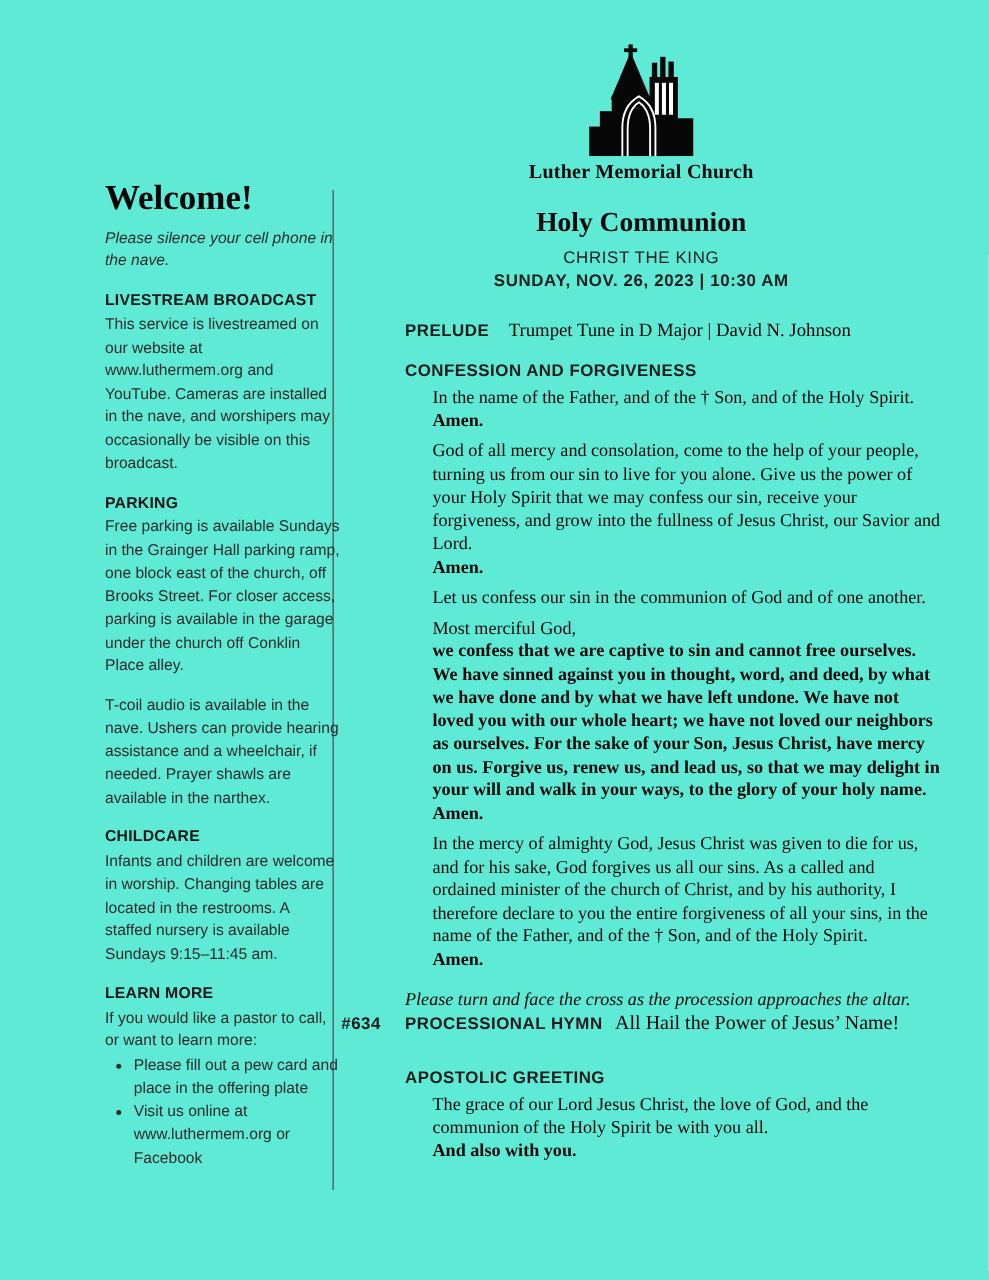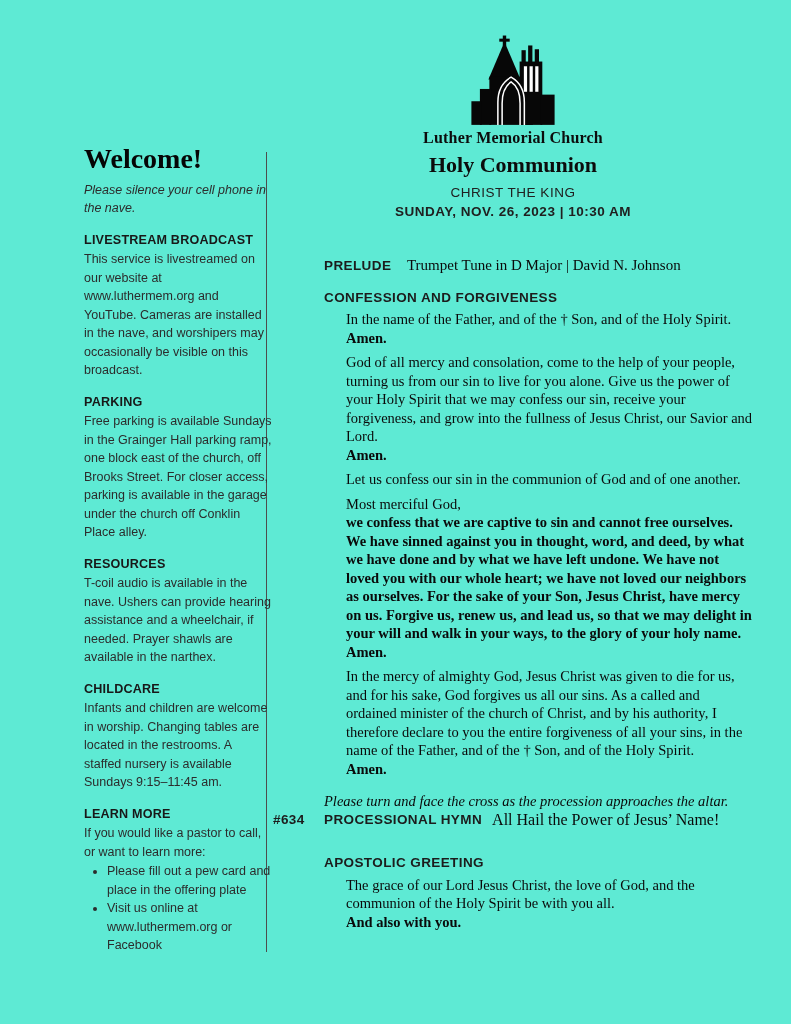--- a/index.html
+++ b/index.html
@@ -7,21 +7,21 @@
     position:relative; width:791px; height:1024px; margin:0 auto;
     background:#5eead4; color:#000;
     font-family:"Liberation Serif","DejaVu Serif",serif;
     overflow:hidden;
   }
   
   .masthead { position:absolute; left:270px; top:34px; width:486px; text-align:center; }
   .church-icon { height:93px; }
   .church-icon svg { display:inline-block; }
   .church-name { font-weight:700; font-size:16px; letter-spacing:.2px; margin-top:2px; color:#0c0c0c; }
-  .service-title { font-weight:700; font-size:22px; margin:5px 0 0; color:#0c0c0c; }
+  .service-title { font-weight:700; font-size:22px; margin:18px 0 0; color:#0c0c0c; }
   .sans { font-family:"Liberation Sans","DejaVu Sans",sans-serif; }
   .festival { font-weight:400; font-size:13.5px; letter-spacing:.5px; margin-top:7px; color:#202020;text-align:center; }
   .datetime { font-weight:700; font-size:13.5px; letter-spacing:.5px; margin-top:4px; color:#202020; }
   
   .divider { position:absolute; left:266px; top:152px; width:1px; height:800px; background:#4d4d4d; }
   
   .sidebar {
     position:absolute; left:84px; top:150px; width:188px;
     font-family:"Liberation Sans","DejaVu Sans",sans-serif;
     font-size:12.5px; line-height:18.5px; color:#2c2c2c;
@@ -106,21 +106,20 @@
       <h4>LIVESTREAM BROADCAST</h4>
       <p>This service is livestreamed on our website at www.luthermem.org and YouTube. Cameras are installed in the nave, and worshipers may occasionally be visible on this broadcast.</p>
     </div>
 
     <div class="sb-section">
       <h4>PARKING</h4>
       <p>Free parking is available Sundays in the Grainger Hall parking ramp, one block east of the church, off Brooks Street. For closer access, parking is available in the garage under the church off Conklin Place alley.</p>
     </div>
 
     <div class="sb-section">
-      <h4>RESOURCES</h4>
       <p>T-coil audio is available in the nave. Ushers can provide hearing assistance and a wheelchair, if needed. Prayer shawls are available in the narthex.</p>
     </div>
 
     <div class="sb-section">
       <h4>CHILDCARE</h4>
       <p>Infants and children are welcome in worship. Changing tables are located in the restrooms. A staffed nursery is available Sundays 9:15–11:45 am.</p>
     </div>
 
     <div class="sb-section">
       <h4>LEARN MORE</h4>

